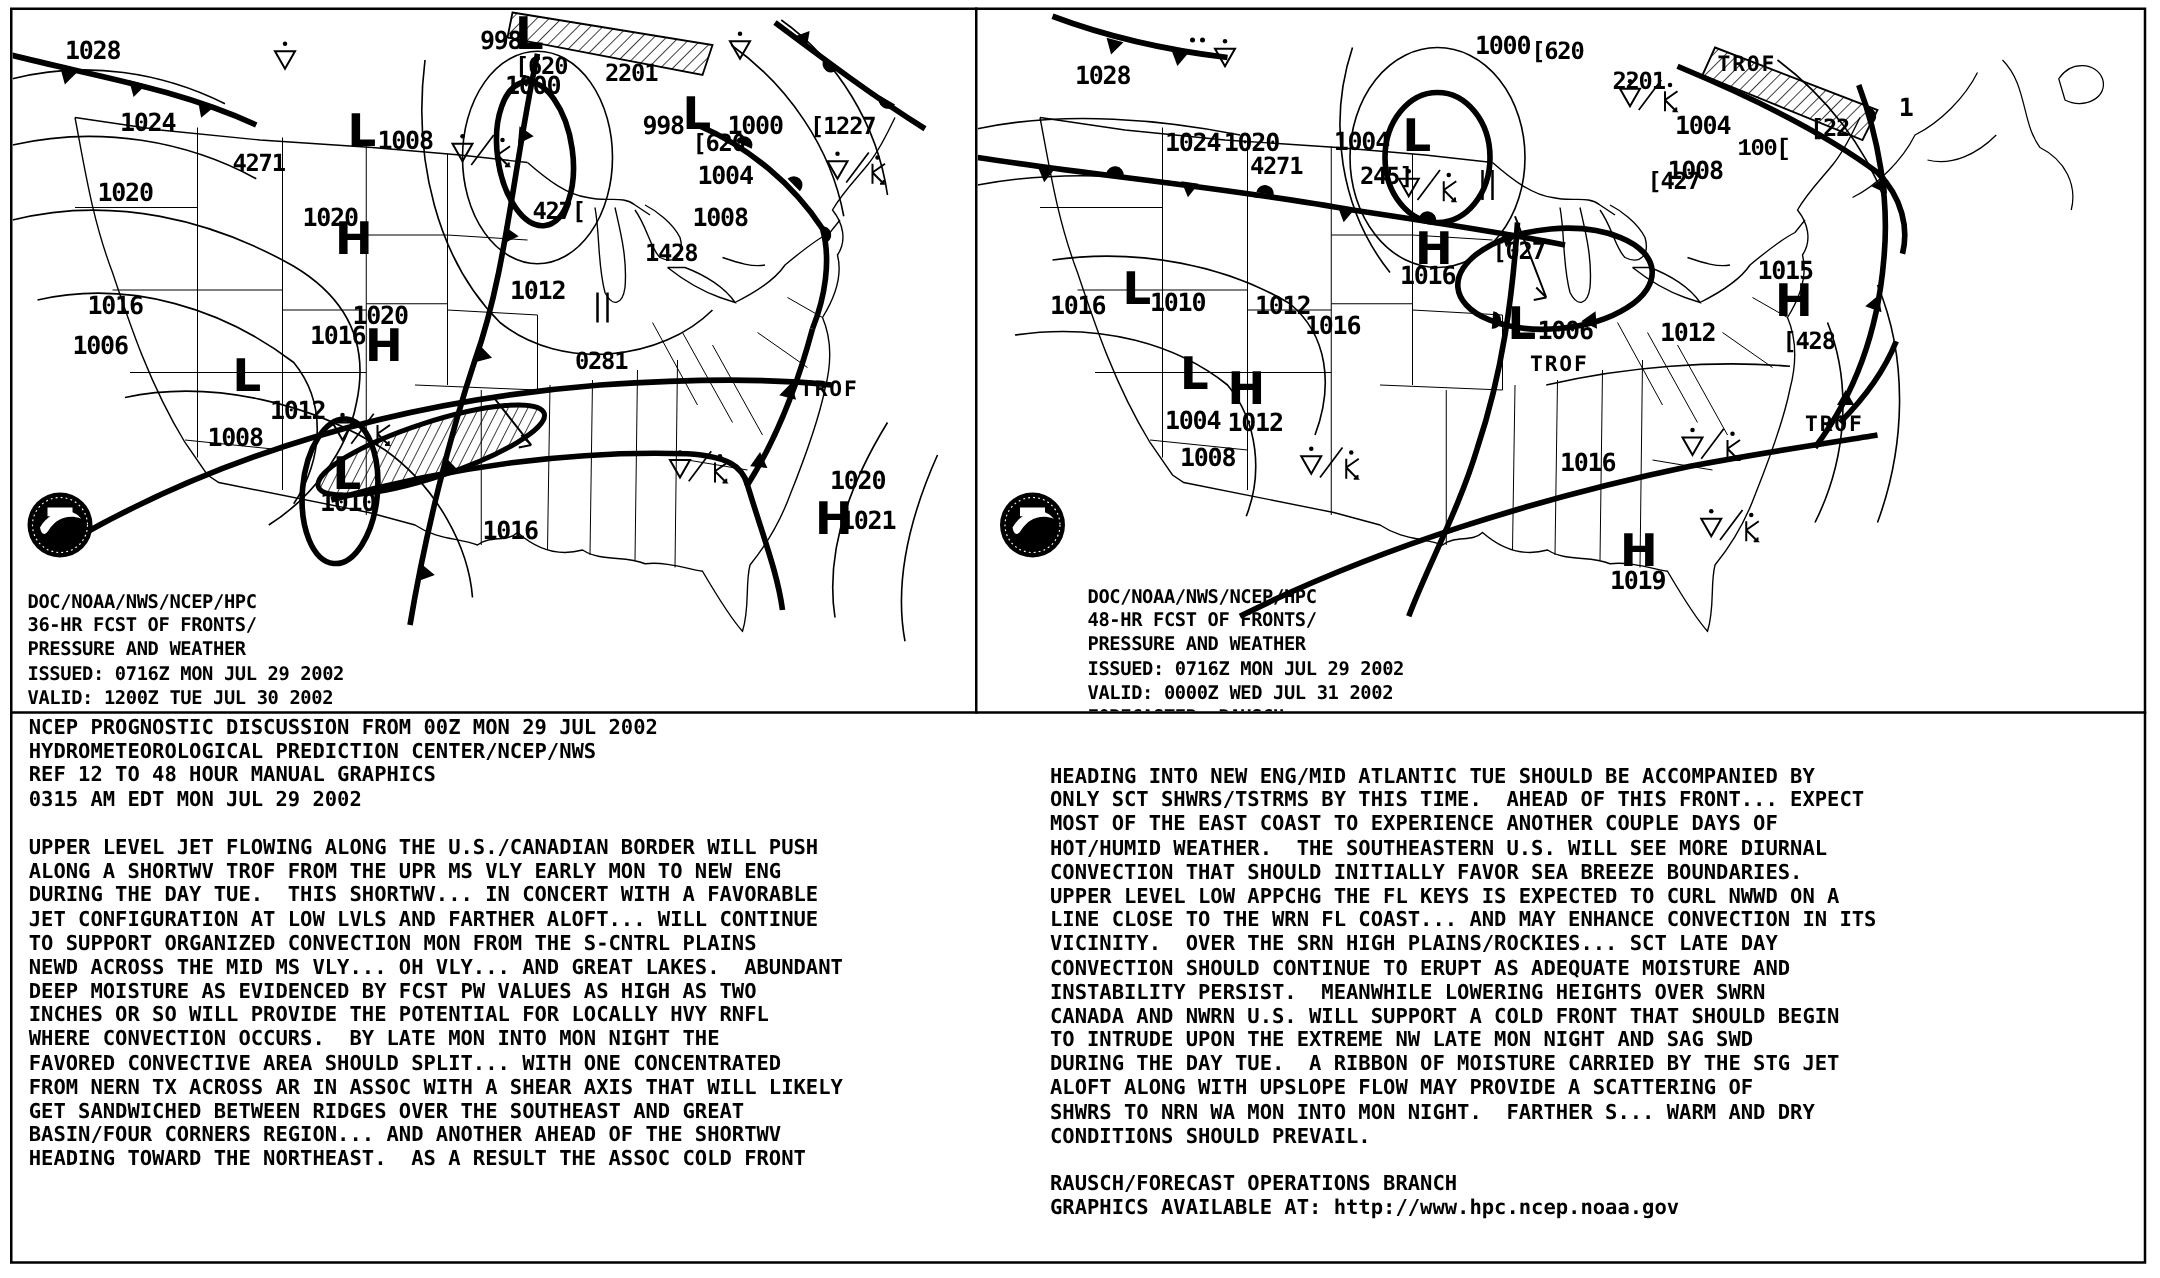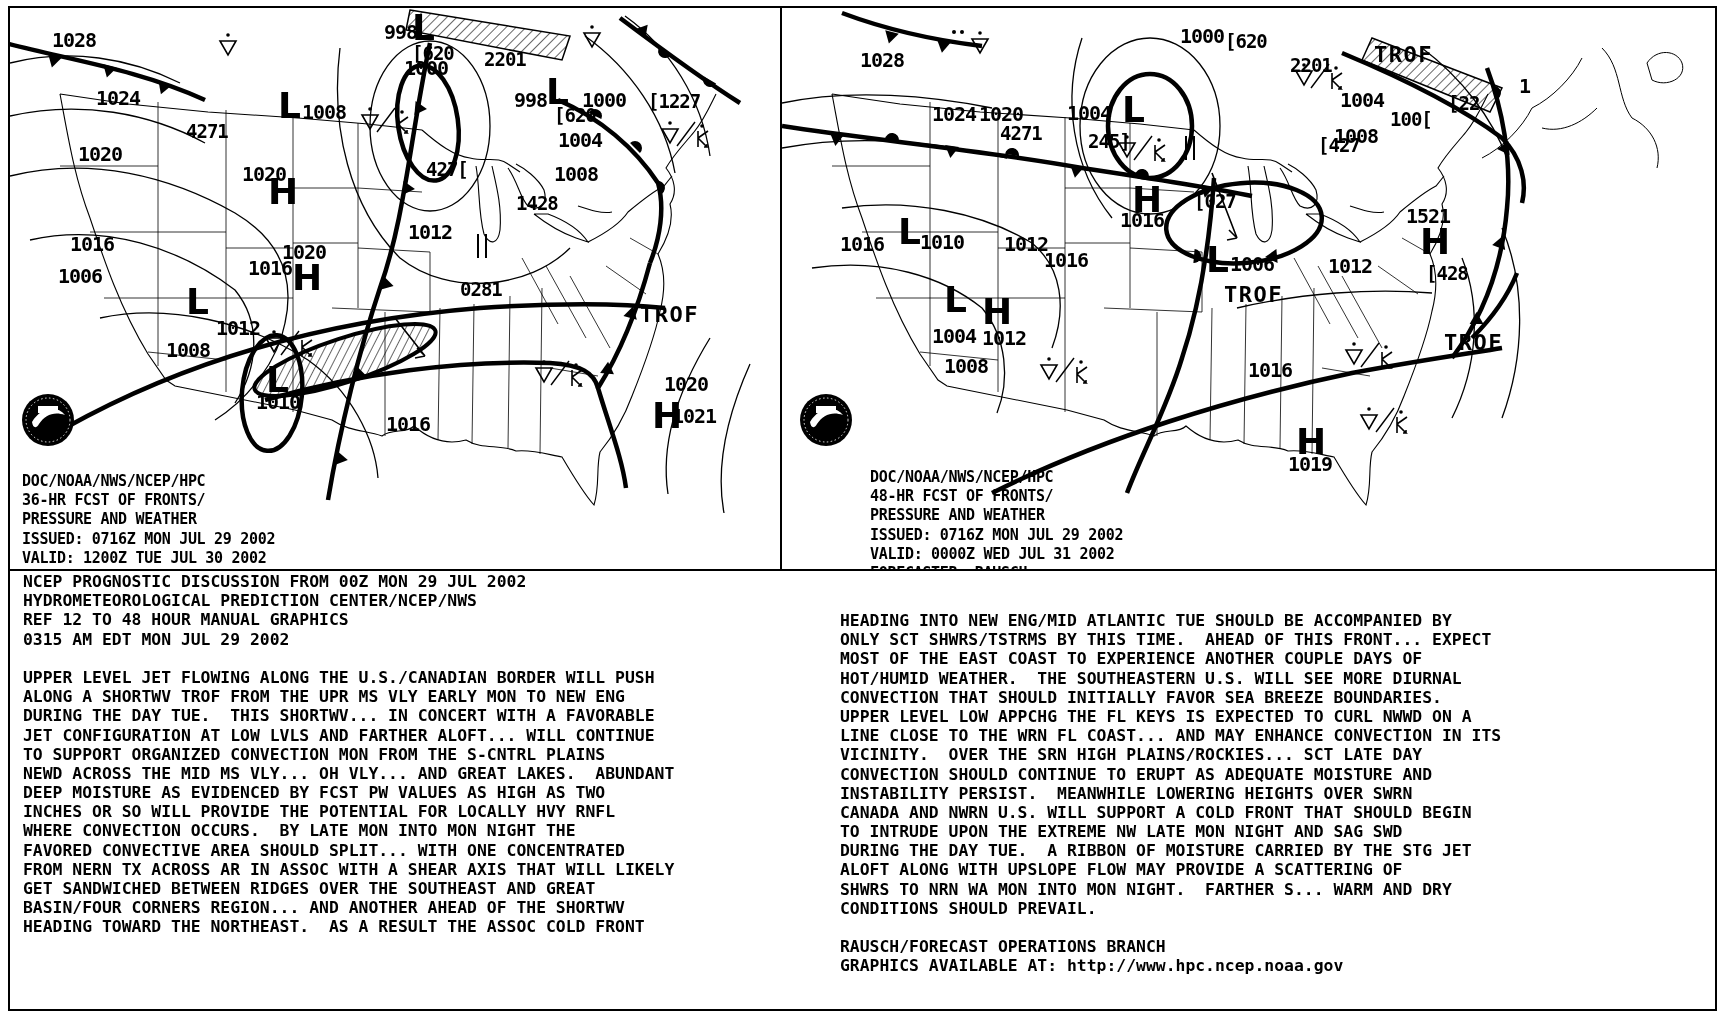--- a/index.html
+++ b/index.html
@@ -10,21 +10,21 @@
   .hdiv{position:absolute;left:8px;top:569px;width:1709px;height:2px;background:#000;}
   .map{position:absolute;top:8px;height:561px;overflow:hidden;}
   #map-left{left:10px;width:770px;}
   #map-right{left:782px;width:936px;}
   .map svg{position:absolute;left:0;top:0;}
   .labels{position:absolute;left:0;top:0;width:100%;height:100%;pointer-events:none;}
   .mlabel{position:absolute;font-weight:bold;color:#000;line-height:1;white-space:pre;}
   .p{font-size:20px;letter-spacing:-1px;}
   .c{font-size:19px;letter-spacing:-1px;}
   .hl{font-size:36px;font-family:"DejaVu Sans",sans-serif;font-weight:bold;letter-spacing:-2px;}
-  .trof{font-size:22px;letter-spacing:1.5px;}
+  .trof{font-size:17px;letter-spacing:1.5px;}
   .legend{position:absolute;font-size:15px;font-weight:bold;line-height:15.5px;
           letter-spacing:-0.3px;white-space:pre;}
   #legend-left{left:12px;top:466px;}
   #legend-right{left:88px;top:462px;}
   .disc{position:absolute;top:572px;font-size:16.4px;font-weight:bold;line-height:19.2px;white-space:pre;}
   #disc-left{left:23px;}
   #disc-right{left:840px;margin-top:39px;}
   .tline{height:19.2px;}
 </style>
 </head>
@@ -345,39 +345,39 @@
         <span class="mlabel p" style="left: 150px; top: 96px;">1024</span>
         <span class="mlabel p" style="left: 197px; top: 96px;">1020</span>
         <span class="mlabel c" style="left: 218px; top: 116px;">4271</span>
         <span class="mlabel p" style="left: 285px; top: 95px;">1004</span>
         <span class="mlabel hl" style="left: 340px; top: 84px;">L</span>
         <span class="mlabel p" style="left: 398px; top: 18px;">1000</span>
         <span class="mlabel c" style="left: 443px; top: 24px;">[620</span>
         <span class="mlabel c" style="left: 508px; top: 48px;">2201</span>
         <span class="mlabel trof" style="left: 592px; top: 36px;">TROF</span>
         <span class="mlabel p" style="left: 558px; top: 82px;">1004</span>
-        <span class="mlabel c" style="left: 608px; top: 102px;">100[</span>
+        <span class="mlabel c" style="left: 608px; top: 102px; font-family: Liberation Mono, monospace;">100[</span>
         <span class="mlabel p" style="left: 552px; top: 118px;">1008</span>
         <span class="mlabel c" style="left: 666px; top: 86px;">[22</span>
         <span class="mlabel p" style="left: 737px; top: 68px;">1</span>
         <span class="mlabel c" style="left: 306px; top: 124px;">245]</span>
         <span class="mlabel c" style="left: 536px; top: 128px;">[427</span>
         <span class="mlabel hl" style="left: 350px; top: 174px;">H</span>
         <span class="mlabel p" style="left: 338px; top: 202px;">1016</span>
         <span class="mlabel c" style="left: 412px; top: 184px;">[027</span>
         <span class="mlabel p" style="left: 58px; top: 226px;">1016</span>
         <span class="mlabel hl" style="left: 116px; top: 206px;">L</span>
         <span class="mlabel p" style="left: 138px; top: 224px;">1010</span>
         <span class="mlabel p" style="left: 222px; top: 226px;">1012</span>
         <span class="mlabel p" style="left: 262px; top: 242px;">1016</span>
         <span class="mlabel hl" style="left: 424px; top: 234px;">L</span>
         <span class="mlabel p" style="left: 448px; top: 246px;">1006</span>
         <span class="mlabel trof" style="left: 442px; top: 276px;">TROF</span>
         <span class="mlabel p" style="left: 546px; top: 248px;">1012</span>
-        <span class="mlabel p" style="left: 624px; top: 198px;">1521</span>
+        <span class="mlabel p" style="left: 624px; top: 198px;">1015</span>
         <span class="mlabel hl" style="left: 638px; top: 216px;">H</span>
         <span class="mlabel c" style="left: 644px; top: 256px;">[428</span>
         <span class="mlabel trof" style="left: 662px; top: 324px;">TROF</span>
         <span class="mlabel p" style="left: 466px; top: 352px;">1016</span>
         <span class="mlabel hl" style="left: 514px; top: 416px;">H</span>
         <span class="mlabel p" style="left: 506px; top: 446px;">1019</span>
         <span class="mlabel hl" style="left: 162px; top: 274px;">L</span>
         <span class="mlabel hl" style="left: 200px; top: 286px;">H</span>
         <span class="mlabel p" style="left: 150px; top: 318px;">1004</span>
         <span class="mlabel p" style="left: 200px; top: 320px;">1012</span>

